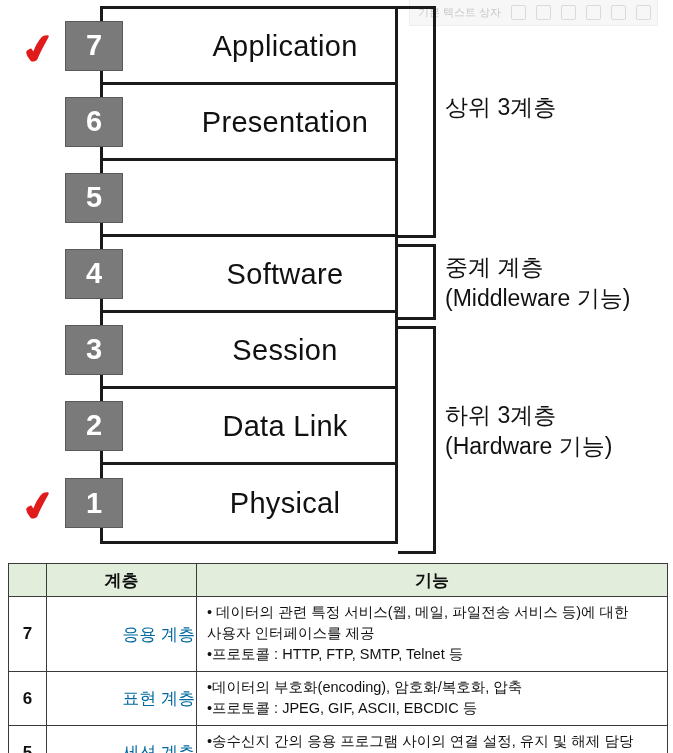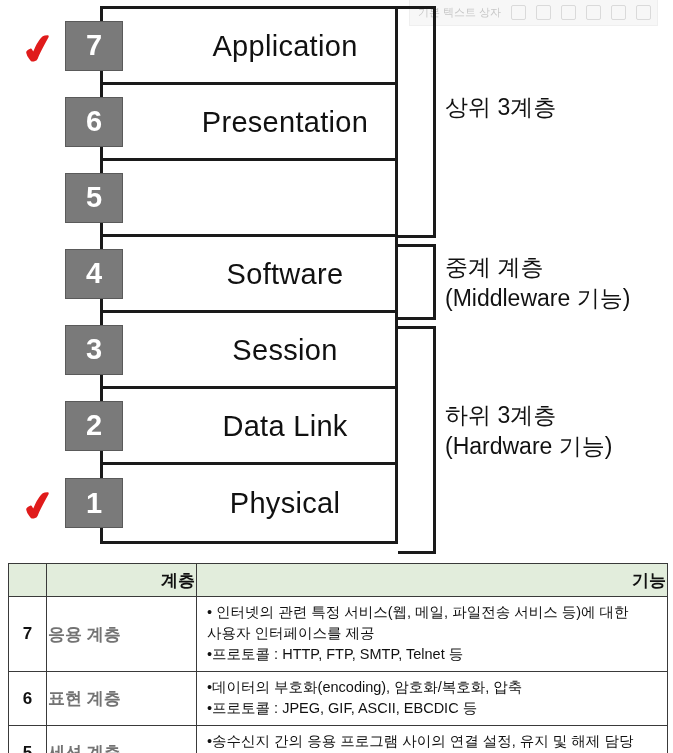--- a/index.html
+++ b/index.html
@@ -143,37 +143,37 @@
   }
   table, th, td {
     border: 1px solid #3a3a3a;
   }
   thead th {
     background: #e2eddc;
     font-size: 17px;
     font-weight: 700;
     color: #111111;
     height: 30px;
-    text-align: right;
+    text-align: center;
   }
   col.c-num { width: 38px; }
   col.c-lay { width: 150px; }
 
   td.num {
     text-align: center;
     font-size: 17px;
     font-weight: 700;
     color: #111111;
     vertical-align: middle;
   }
   td.lay {
-    text-align: left;
+    text-align: right;
     font-size: 17px;
-    font-weight: 700;
-    color: #737373;
+    font-weight: 400;
+    color: #0369a1;
     vertical-align: middle;
   }
   td.fn {
     font-size: 14.5px;
     color: #111111;
     padding: 5px 8px 6px 10px;
     line-height: 1.45;
     vertical-align: middle;
   }
   td.fn div { white-space: nowrap; overflow: hidden; text-overflow: clip; }
@@ -252,21 +252,21 @@
         <th></th>
         <th>계층</th>
         <th>기능</th>
       </tr>
     </thead>
     <tbody>
       <tr>
         <td class="num">7</td>
         <td class="lay">응용 계층</td>
         <td class="fn">
-          <div>• 인터넷의 관련 특정 서비스(웹, 메일, 파일전송 서비스 등)에 대한</div>
+          <div>• 데이터의 관련 특정 서비스(웹, 메일, 파일전송 서비스 등)에 대한</div>
           <div>  사용자 인터페이스를 제공</div>
           <div>•프로토콜 : HTTP, FTP, SMTP, Telnet 등</div>
         </td>
       </tr>
       <tr>
         <td class="num">6</td>
         <td class="lay">표현 계층</td>
         <td class="fn">
           <div>•데이터의 부호화(encoding), 암호화/복호화, 압축</div>
           <div>•프로토콜 : JPEG, GIF, ASCII, EBCDIC 등</div>

